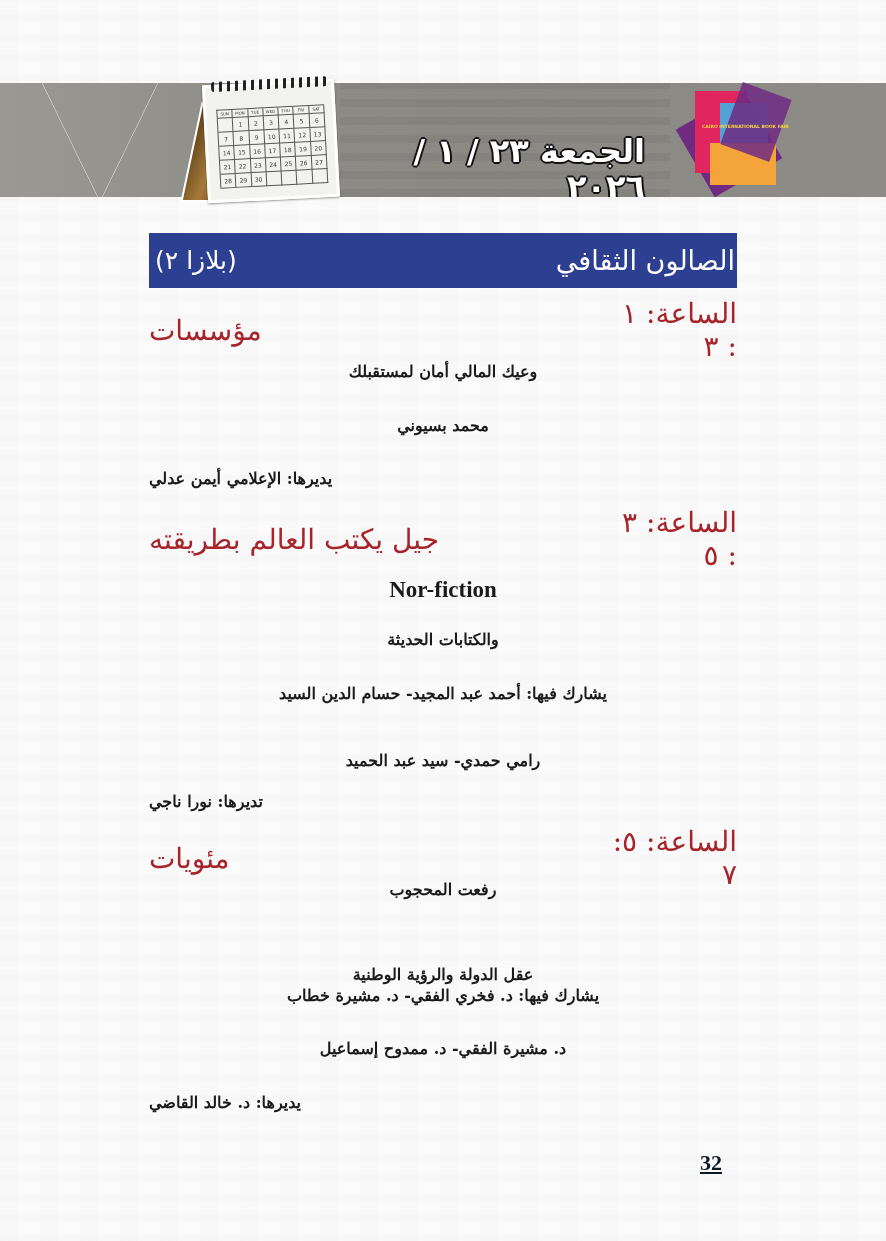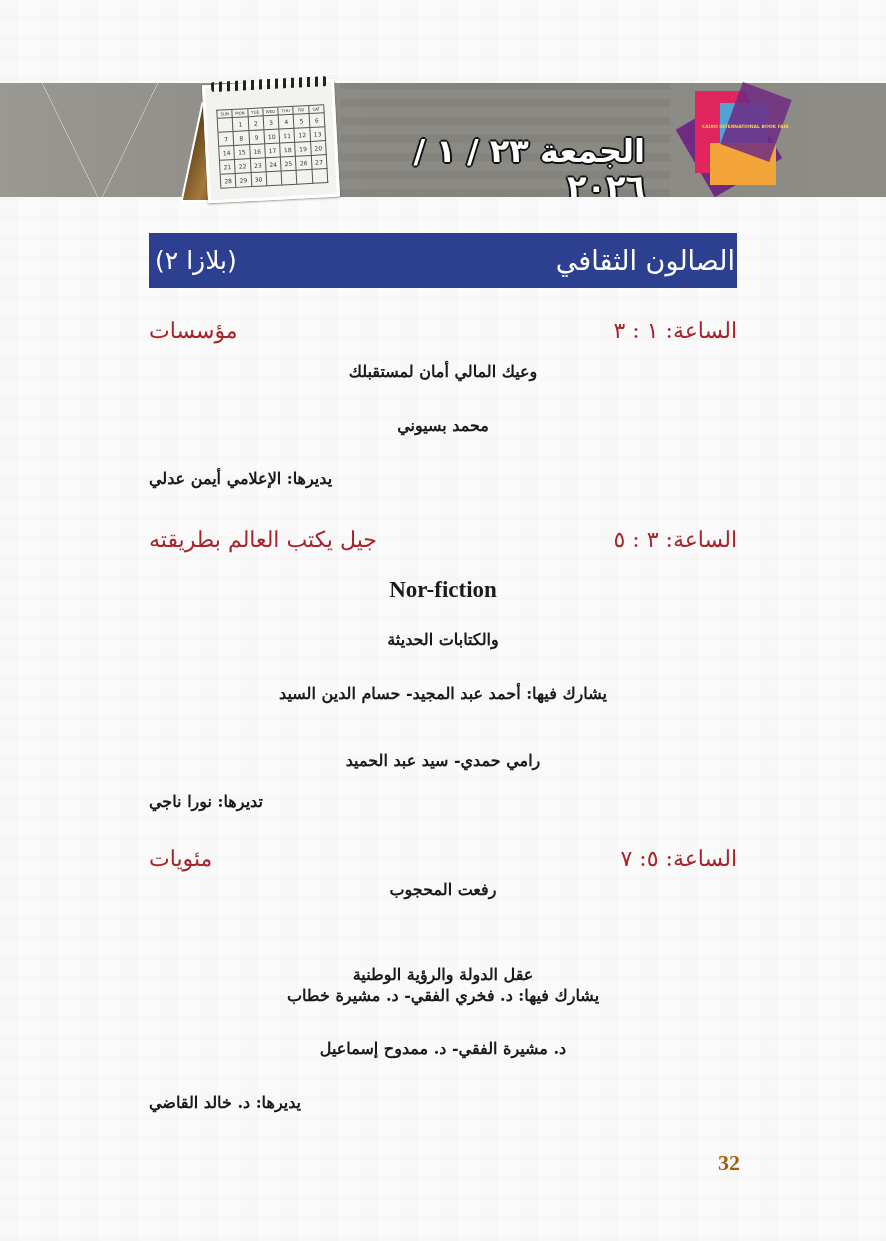--- a/index.html
+++ b/index.html
@@ -121,27 +121,27 @@
     .line {
       position: absolute; left: 0; width: 588px;
       font-family: "DejaVu Serif", serif; font-weight: bold; font-size: 16px;
       white-space: nowrap;
     }
     .line.center { text-align: center; }
     .line.left { text-align: left; direction: rtl; }
     .session-head {
       position: absolute; left: 0; width: 588px; height: 32px;
       display: flex; justify-content: space-between; align-items: center;
-      color: #a6242a; font-family: "DejaVu Serif", serif; font-size: 22px;
+      color: #a6242a; font-family: "DejaVu Serif", serif; font-size: 28px;
     }
     .session-head .time { width: 130px; text-align: right; }
     .latin { direction: ltr; font-family: "Liberation Serif", serif; font-size: 23px; font-weight: bold; }
     .page-number {
-      position: absolute; left: 700px; top: 1150px; width: 40px; text-align: right;
-      font-family: "Liberation Serif", serif; font-weight: bold; font-size: 22px; color: #a16207;
+      position: absolute; left: 682px; top: 1150px; width: 40px; text-align: right;
+      font-family: "Liberation Serif", serif; font-weight: bold; font-size: 22px; color: #0f172a; text-decoration: underline;
     }
   </style>
 </head>
 <body>
 
 <div class="bg-texture"></div>
 
 <div class="header-band">
   <div class="band-lines"></div>
   <div class="band-ghost"></div>

